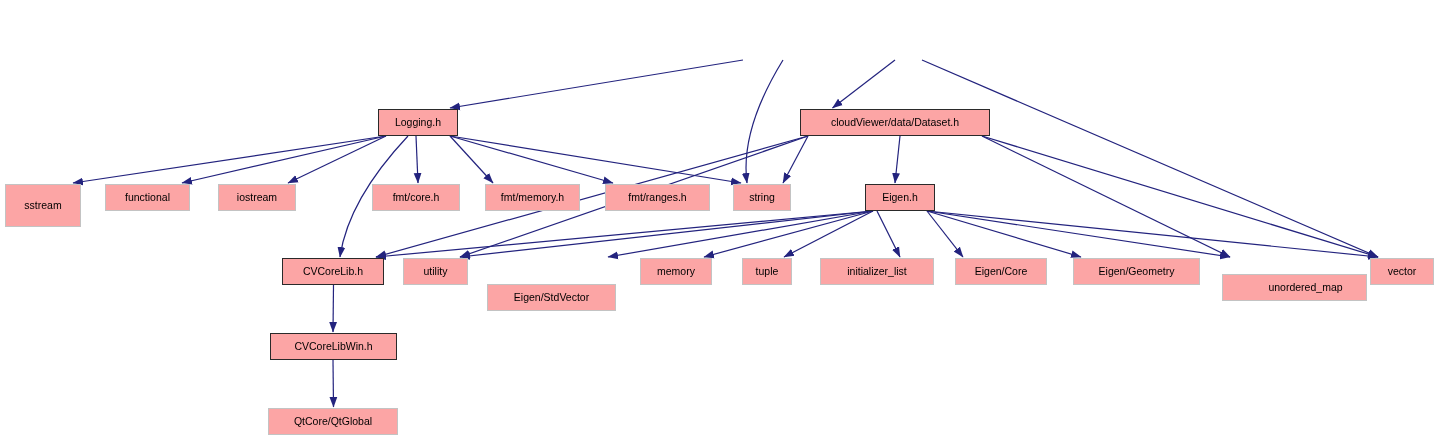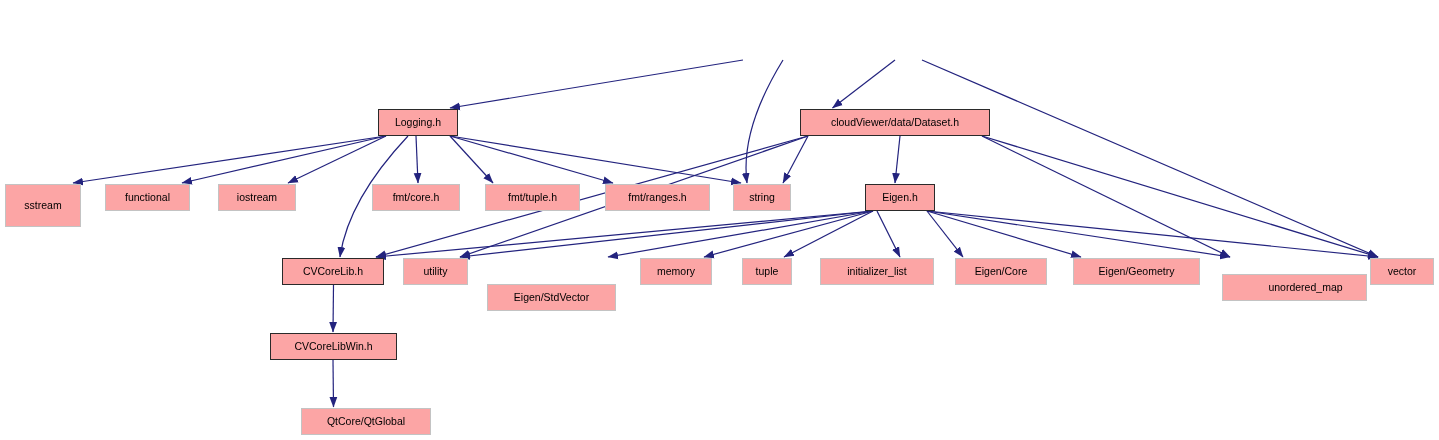--- a/index.html
+++ b/index.html
@@ -53,29 +53,29 @@
       <path d="M927,211 L1378,257" fill="none" stroke="#23237e" stroke-width="1.2" marker-end="url(#arrow)"></path>
       <path d="M333.5,285 L333,332" fill="none" stroke="#23237e" stroke-width="1.2" marker-end="url(#arrow)"></path>
       <path d="M333,360 L333.5,407" fill="none" stroke="#23237e" stroke-width="1.2" marker-end="url(#arrow)"></path>
     </svg>
     <div class="node linked" style="left: 378px; top: 109px; width: 80px; height: 27px;"><span>Logging.h</span></div>
     <div class="node linked" style="left: 800px; top: 109px; width: 190px; height: 27px;"><span>cloudViewer/data/Dataset.h</span></div>
     <div class="node plain" style="left: 5px; top: 184px; width: 76px; height: 43px;"><span>sstream</span></div>
     <div class="node plain" style="left: 105px; top: 184px; width: 85px; height: 27px;"><span>functional</span></div>
     <div class="node plain" style="left: 218px; top: 184px; width: 78px; height: 27px;"><span>iostream</span></div>
     <div class="node plain" style="left: 372px; top: 184px; width: 88px; height: 27px;"><span>fmt/core.h</span></div>
-    <div class="node plain" style="left: 485px; top: 184px; width: 95px; height: 27px;"><span>fmt/tuple.h</span></div>
+    <div class="node plain" style="left: 485px; top: 184px; width: 95px; height: 27px;"><span>fmt/memory.h</span></div>
     <div class="node plain" style="left: 605px; top: 184px; width: 105px; height: 27px;"><span>fmt/ranges.h</span></div>
     <div class="node plain" style="left: 733px; top: 184px; width: 58px; height: 27px;"><span>string</span></div>
     <div class="node linked" style="left: 865px; top: 184px; width: 70px; height: 27px;"><span>Eigen.h</span></div>
     <div class="node linked" style="left: 282px; top: 258px; width: 102px; height: 27px;"><span>CVCoreLib.h</span></div>
     <div class="node plain" style="left: 403px; top: 258px; width: 65px; height: 27px;"><span>utility</span></div>
     <div class="node plain" style="left: 487px; top: 258px; width: 129px; height: 27px; margin-top: 26px;"><span>Eigen/StdVector</span></div>
     <div class="node plain" style="left: 640px; top: 258px; width: 72px; height: 27px;"><span>memory</span></div>
     <div class="node plain" style="left: 742px; top: 258px; width: 50px; height: 27px;"><span>tuple</span></div>
     <div class="node plain" style="left: 820px; top: 258px; width: 114px; height: 27px;"><span>initializer_list</span></div>
     <div class="node plain" style="left: 955px; top: 258px; width: 92px; height: 27px;"><span>Eigen/Core</span></div>
     <div class="node plain" style="left: 1073px; top: 258px; width: 127px; height: 27px;"><span>Eigen/Geometry</span></div>
     <div class="node plain" style="left: 1222px; top: 274px; width: 145px; height: 27px; padding-left: 28px;"><span>unordered_map</span></div>
     <div class="node plain" style="left: 1370px; top: 258px; width: 64px; height: 27px;"><span>vector</span></div>
     <div class="node linked" style="left: 270px; top: 333px; width: 127px; height: 27px;"><span>CVCoreLibWin.h</span></div>
-    <div class="node plain" style="left: 268px; top: 408px; width: 130px; height: 27px; margin-left: 33px;"><span>QtCore/QtGlobal</span></div>
+    <div class="node plain" style="left: 268px; top: 408px; width: 130px; height: 27px;"><span>QtCore/QtGlobal</span></div>
   </div>
 
 </body></html>

